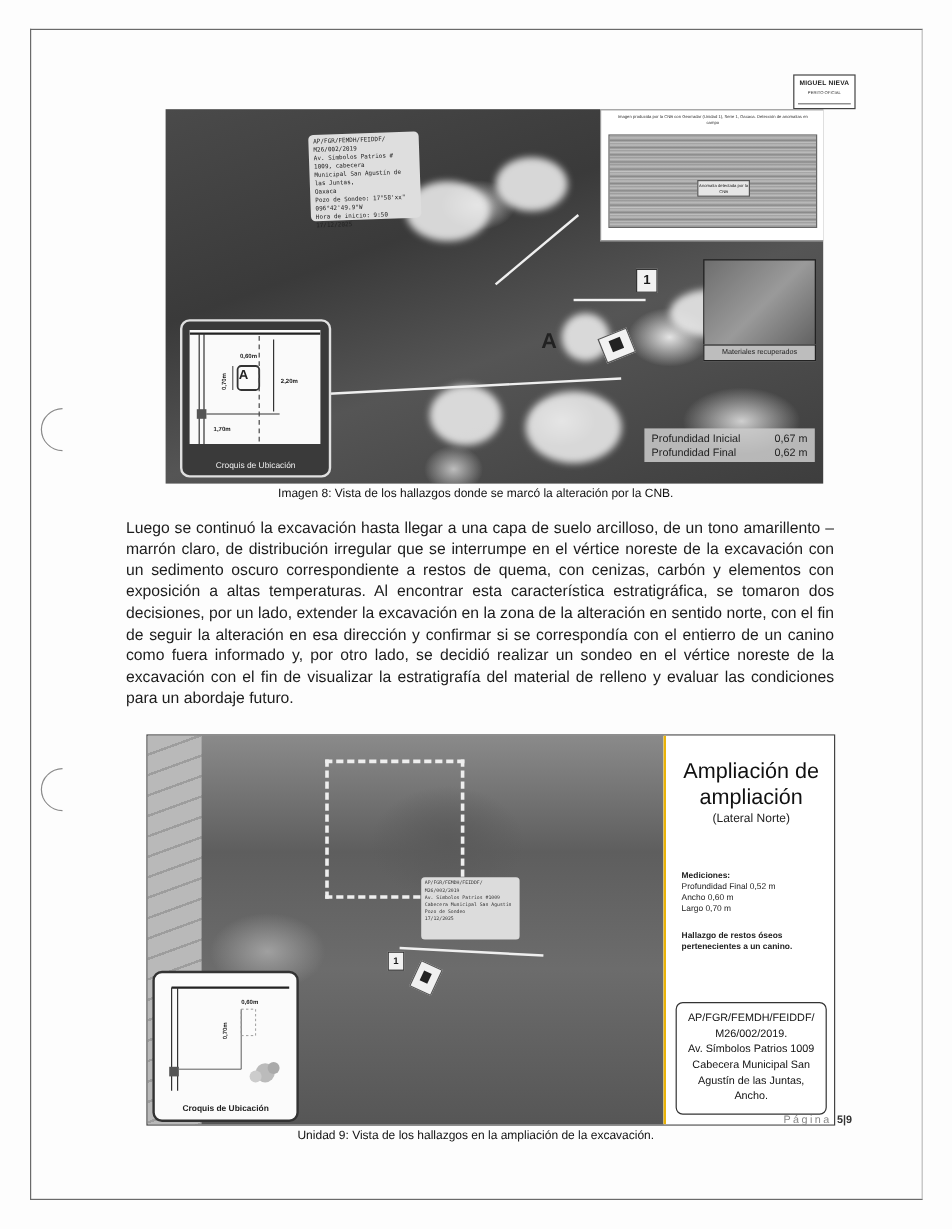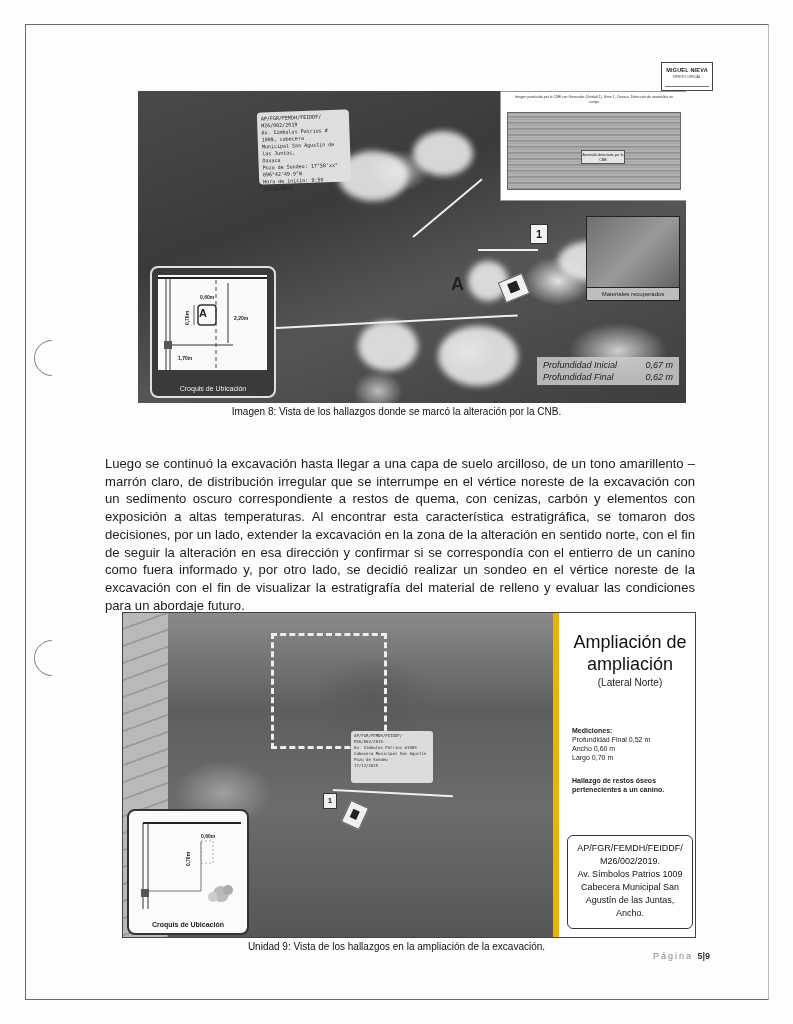--- a/index.html
+++ b/index.html
@@ -31,49 +31,49 @@
   .mat-label { position:absolute; left:448px; top:196px; width:92px; height:12px; background:#bdbdbd; border:1px solid #222; font-size:6px; text-align:center; line-height:12px; color:#222; }
   .marker1 { position:absolute; left:392px; top:133px; width:16px; height:18px; background:#f2f2f2; border:1px solid #333; font-weight:bold; font-size:11px; text-align:center; line-height:18px; }
   .letterA { position:absolute; left:313px; top:183px; font-size:18px; font-weight:bold; color:#222; }
   .arrow-card { position:absolute; left:363px; top:186px; width:24px; height:20px; background:#f2f2f2; transform:rotate(-22deg); border:1px solid #555; }
   .arrow-card::after { content:""; position:absolute; left:7px; top:4px; width:10px; height:10px; background:#222; }
   .ruler { position:absolute; height:2px; background:#efefef; transform-origin:left center; }
   .croquis1 { position:absolute; left:12px; top:175px; width:122px; height:128px; border:2px solid #e0e0e0; border-radius:8px; background:#3a3a3a; }
   .croquis1 .paper { position:absolute; left:6px; top:7px; width:109px; height:95px; background:#fafafa; }
   .croquis1 .cap { position:absolute; left:0; right:0; bottom:4px; text-align:center; font-size:7px; color:#eee; }
   .dim { position:absolute; font-size:5px; color:#222; font-weight:bold; }
-  .prof-box { position:absolute; left:399px; top:266px; width:142px; height:28px; background:rgba(205,205,205,0.85); font-size:9px; line-height:12px; padding:2px 6px; box-sizing:border-box; color:#222;font-style:italic; }
+  .prof-box { position:absolute; left:399px; top:266px; width:142px; height:28px; background:rgba(205,205,205,0.85); font-size:9px; line-height:12px; padding:2px 6px; box-sizing:border-box; color:#222; }
   .prof-box .row { display:flex; justify-content:space-between; }
 
   .caption { position:absolute; width:793px; text-align:center; font-size:10px; color:#111; }
-  .body-text { position:absolute; left:105px; top:431px; width:590px; font-size:13.1px; line-height:17.7px; text-align:justify; color:#1c1c1c;margin-top:24px; }
+  .body-text { position:absolute; left:105px; top:431px; width:590px; font-size:13.1px; line-height:17.7px; text-align:justify; color:#1c1c1c; }
 
   
   .photo2 { position:absolute; left:122px; top:612px; width:572px; height:324px; border:1px solid #444; overflow:hidden; background:#fff; }
   .photo2 .img { position:absolute; left:0; top:0; width:430px; height:324px;
     background:
       radial-gradient(ellipse 80px 60px at 250px 90px, #5a5a5a 0%, rgba(90,90,90,0) 80%),
       radial-gradient(ellipse 60px 40px at 100px 180px, #a0a0a0 0%, rgba(140,140,140,0) 80%),
       linear-gradient(180deg, #8a8a8a 0%, #5e5e5e 30%, #6c6c6c 60%, #565656 100%); }
   .wall { position:absolute; left:0; top:0; width:45px; height:324px; background:repeating-linear-gradient(160deg,#b9b9b9 0 14px,#9d9d9d 14px 16px); }
   .dash-rect { position:absolute; left:148px; top:20px; width:110px; height:110px; border:3px dashed #eee; }
   .label-card2 { position:absolute; left:228px; top:118px; width:82px; height:52px; background:#dcdcdc; border-radius:3px; font-family:"DejaVu Sans Mono", monospace; font-size:4px; line-height:6px; padding:2px 3px; box-sizing:border-box; color:#333; }
   .marker2 { position:absolute; left:200px; top:180px; width:12px; height:14px; background:#f0f0f0; border:1px solid #333; font-size:8px; font-weight:bold; text-align:center; line-height:14px; }
   .arrow-card2 { position:absolute; left:222px; top:190px; width:18px; height:22px; background:#f0f0f0; transform:rotate(25deg); border:1px solid #555; }
   .arrow-card2::after { content:""; position:absolute; left:5px; top:6px; width:7px; height:9px; background:#222; }
   .croquis2 { position:absolute; left:4px; top:196px; width:118px; height:122px; border:2px solid #333; border-radius:8px; background:#fbfbfb; }
   .croquis2 .cap { position:absolute; left:0; right:0; bottom:5px; text-align:center; font-size:7px; font-weight:bold; color:#222; }
-  .info-panel { position:absolute; left:430px; top:0; width:142px; height:324px; background:#fff; border-left:6px solid #eab308; }
+  .info-panel { position:absolute; left:430px; top:0; width:142px; height:324px; background:#fff; border-left:2px solid #eab308; }
   .info-title { text-align:center; font-size:18px; line-height:22px; margin-top:18px; color:#111; }
   .info-sub { text-align:center; font-size:10px; margin-top:2px; color:#222; }
   .meas { margin:38px 0 0 13px; font-size:7px; line-height:9px; color:#222; }
   .meas .h { font-weight:bold; }
   .find { margin:14px 0 0 13px; font-size:7px; line-height:9px; font-weight:bold; color:#222; width:115px; }
   .ref-box { position:absolute; left:8px; top:222px; width:126px; height:94px; border:1px solid #333; border-radius:6px; text-align:center; font-size:9px; line-height:13px; padding-top:6px; box-sizing:border-box; color:#111; }
-  .footer { position:absolute; right:83px; top:951px; font-size:9px; letter-spacing:2px; color:#888;padding-left:32px; }
+  .footer { position:absolute; right:83px; top:928px; font-size:9px; letter-spacing:2px; color:#888;padding-left:32px; }
   .footer b { color:#333; letter-spacing:0; }
 </style>
 </head>
 <body>
 
 <div class="page-frame"></div>
 <div class="hole" style="top:340px;"></div>
 <div class="hole" style="top:640px;"></div>
 
 <div class="stamp">

